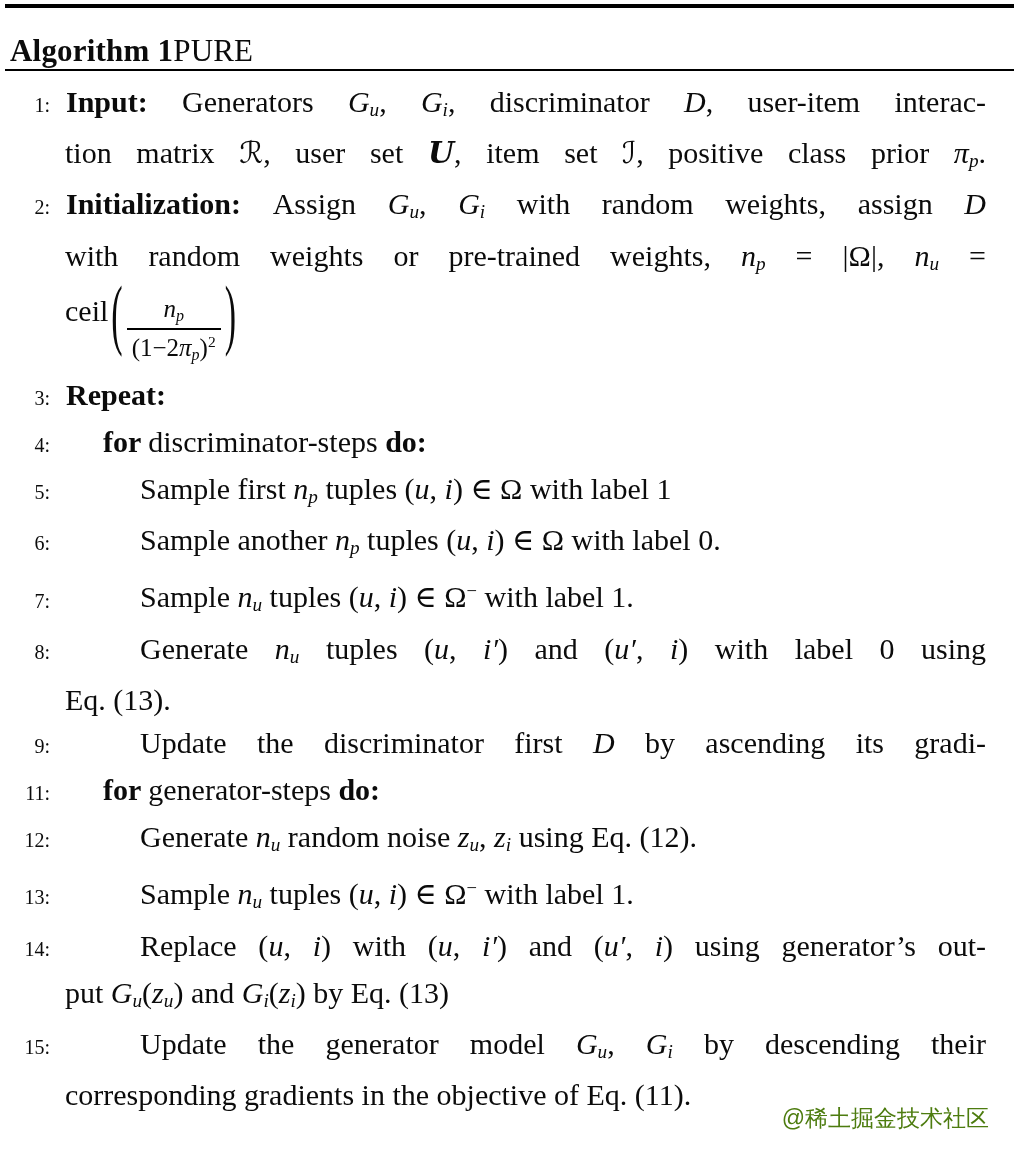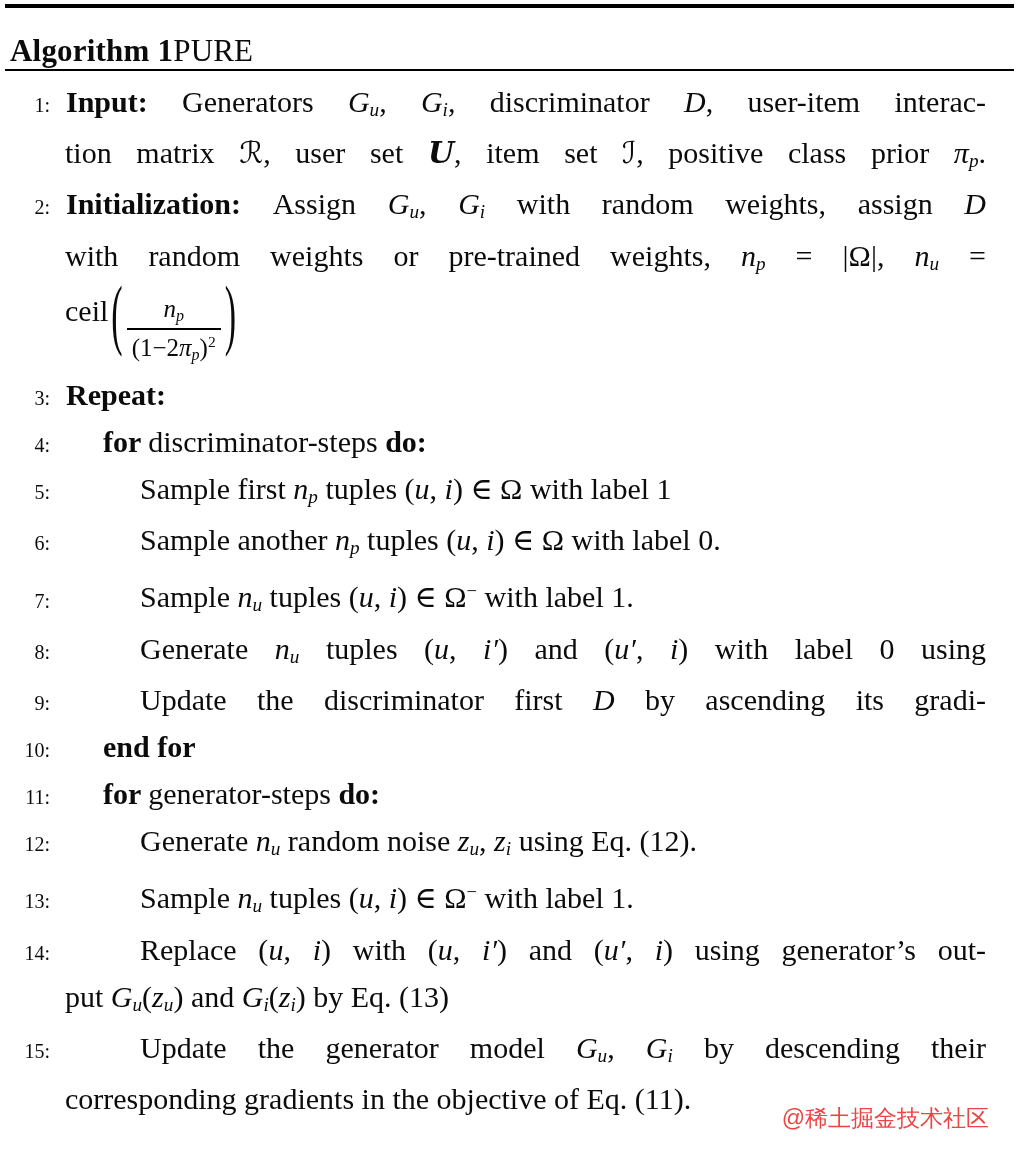--- a/index.html
+++ b/index.html
@@ -133,27 +133,27 @@
         <div class="txt i2"><span class="s-n">Sample another </span><span class="s-i">n</span><span class="s-sub">p</span><span class="s-n"> tuples (</span><span class="s-i">u</span><span class="s-n">, </span><span class="s-i">i</span><span class="s-n">) ∈ Ω with label 0.</span></div>
       </div>
       <div class="row">
         <span class="num">7:</span>
         <div class="txt i2"><span class="s-n">Sample </span><span class="s-i">n</span><span class="s-sub">u</span><span class="s-n"> tuples (</span><span class="s-i">u</span><span class="s-n">, </span><span class="s-i">i</span><span class="s-n">) ∈ Ω</span><span class="s-sup">−</span><span class="s-n"> with label 1.</span></div>
       </div>
       <div class="row j">
         <span class="num">8:</span>
         <div class="txt i2"><span class="s-n">Generate </span><span class="s-i">n</span><span class="s-sub">u</span><span class="s-n"> tuples (</span><span class="s-i">u</span><span class="s-n">, </span><span class="s-i">i′</span><span class="s-n">) and (</span><span class="s-i">u′</span><span class="s-n">, </span><span class="s-i">i</span><span class="s-n">) with label 0 using</span></div>
       </div>
+      <div class="row">
+        <span class="num"></span>
+        <div class="txt ic"><span class="s-n">Eq. (13).</span></div>
+      </div>
       <div class="row j">
         <span class="num">9:</span>
         <div class="txt i2"><span class="s-n">Update the discriminator first </span><span class="s-i">D</span><span class="s-n"> by ascending its gradi-</span></div>
-      </div>
-      <div class="row">
-        <span class="num">10:</span>
-        <div class="txt i1"><span class="s-b">end for</span></div>
       </div>
       <div class="row">
         <span class="num">11:</span>
         <div class="txt i1"><span class="s-b">for </span><span class="s-n">generator-steps </span><span class="s-b">do:</span></div>
       </div>
       <div class="row">
         <span class="num">12:</span>
         <div class="txt i2"><span class="s-n">Generate </span><span class="s-i">n</span><span class="s-sub">u</span><span class="s-n"> random noise </span><span class="s-i">z</span><span class="s-sub">u</span><span class="s-n">, </span><span class="s-i">z</span><span class="s-sub">i</span><span class="s-n"> using Eq. (12).</span></div>
       </div>
       <div class="row">
@@ -171,14 +171,14 @@
       <div class="row j">
         <span class="num">15:</span>
         <div class="txt i2"><span class="s-n">Update the generator model </span><span class="s-i">G</span><span class="s-sub">u</span><span class="s-n">, </span><span class="s-i">G</span><span class="s-sub">i</span><span class="s-n"> by descending their</span></div>
       </div>
       <div class="row">
         <span class="num"></span>
         <div class="txt ic"><span class="s-n">corresponding gradients in the objective of Eq. (11).</span></div>
       </div>
     </div>
 
-  <div class="watermark" style="color: #ef4444;">@稀土掘金技术社区</div>
+  <div class="watermark" style="color: #4d7c0f;">@稀土掘金技术社区</div>
 </div>
 
 </body></html>

